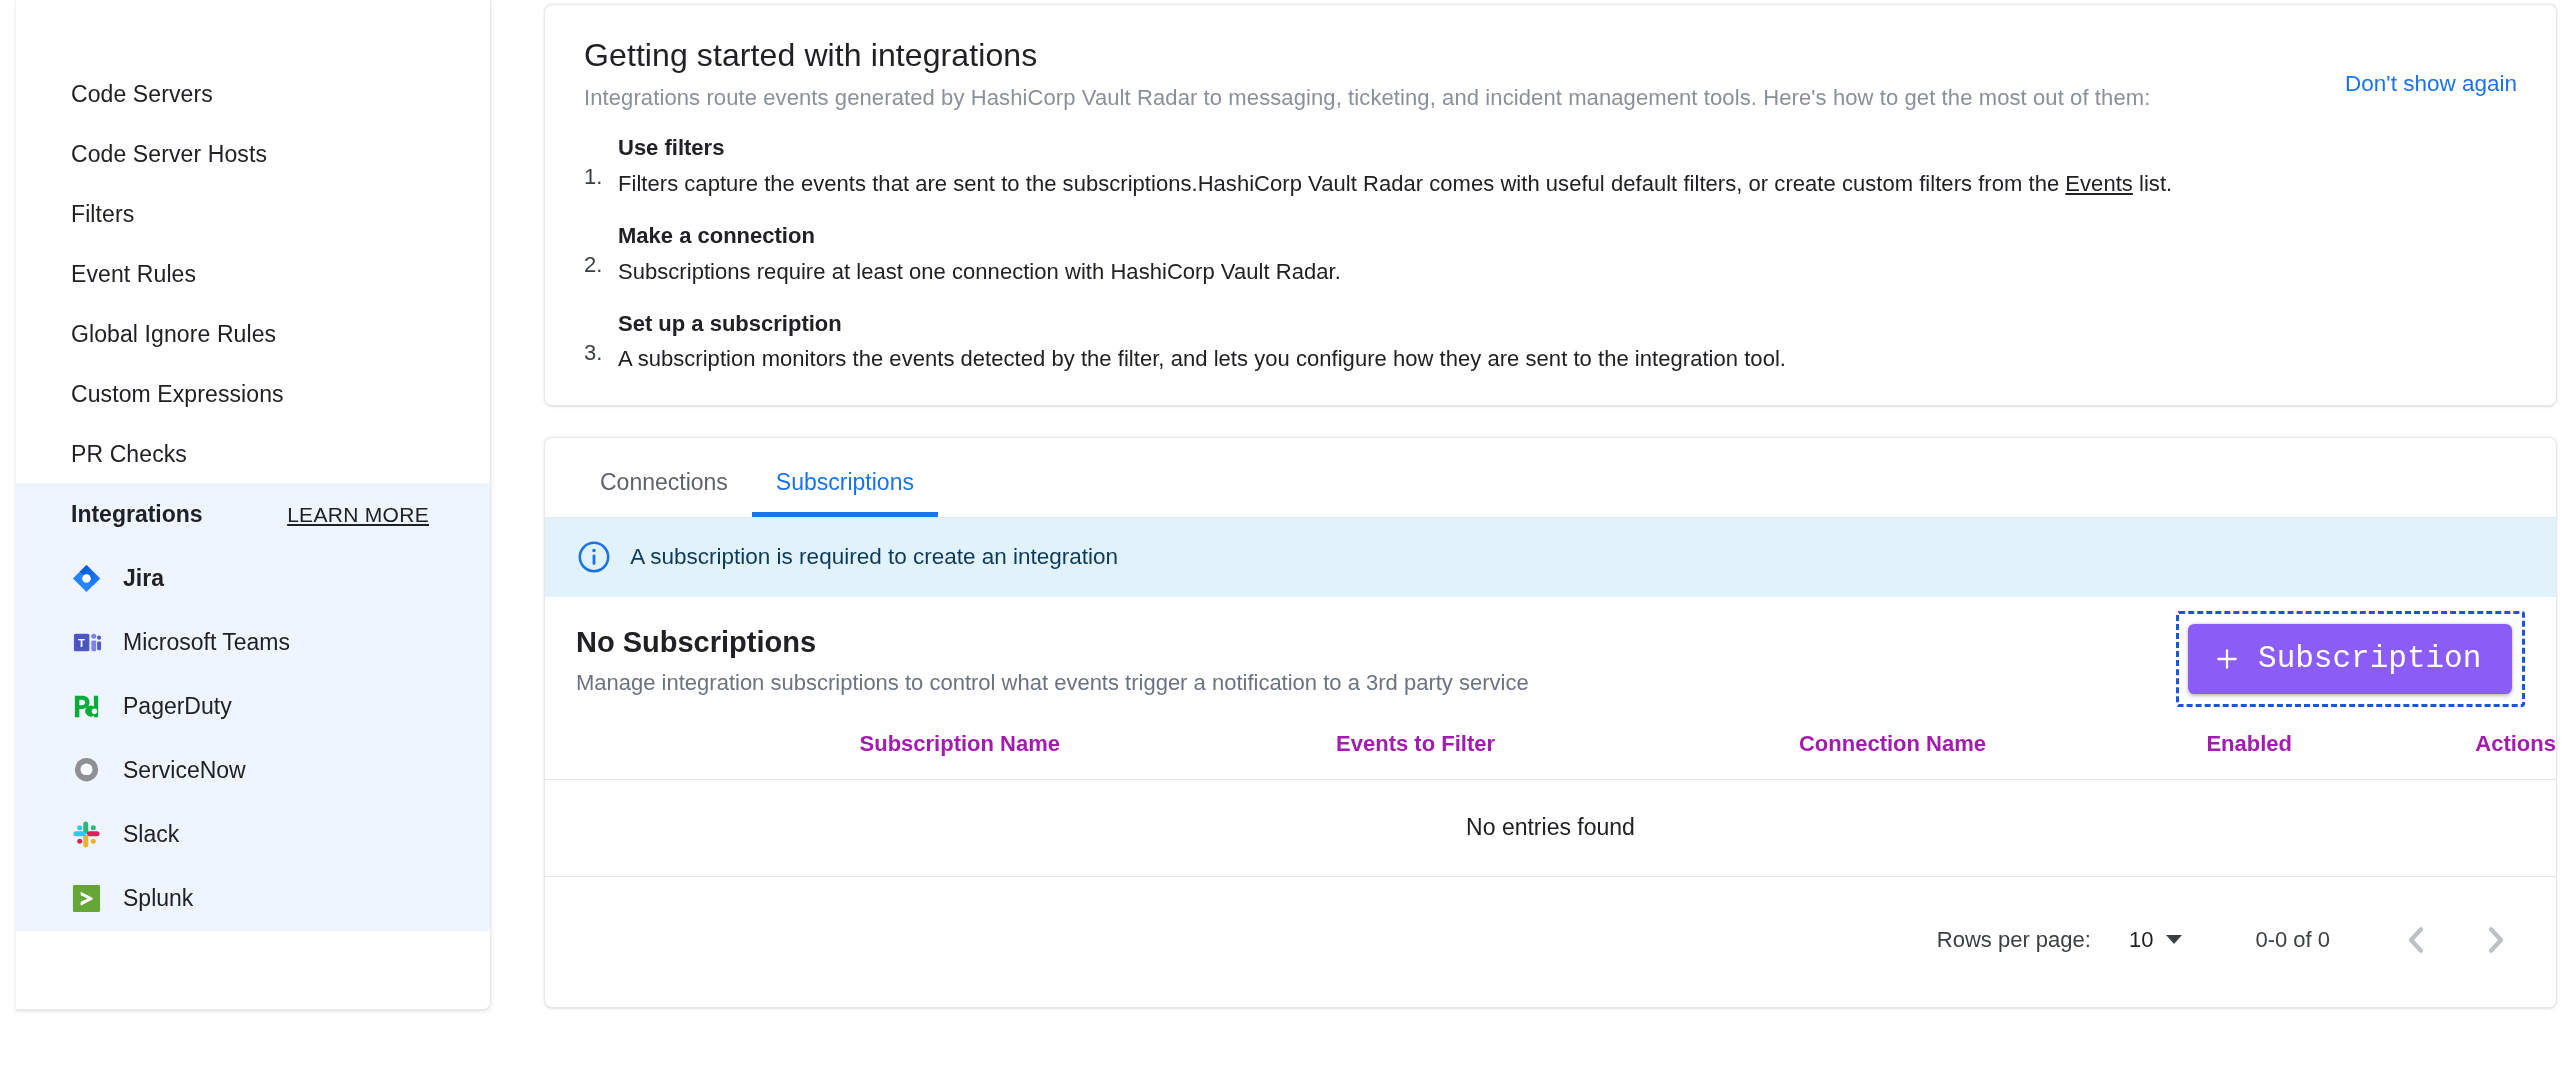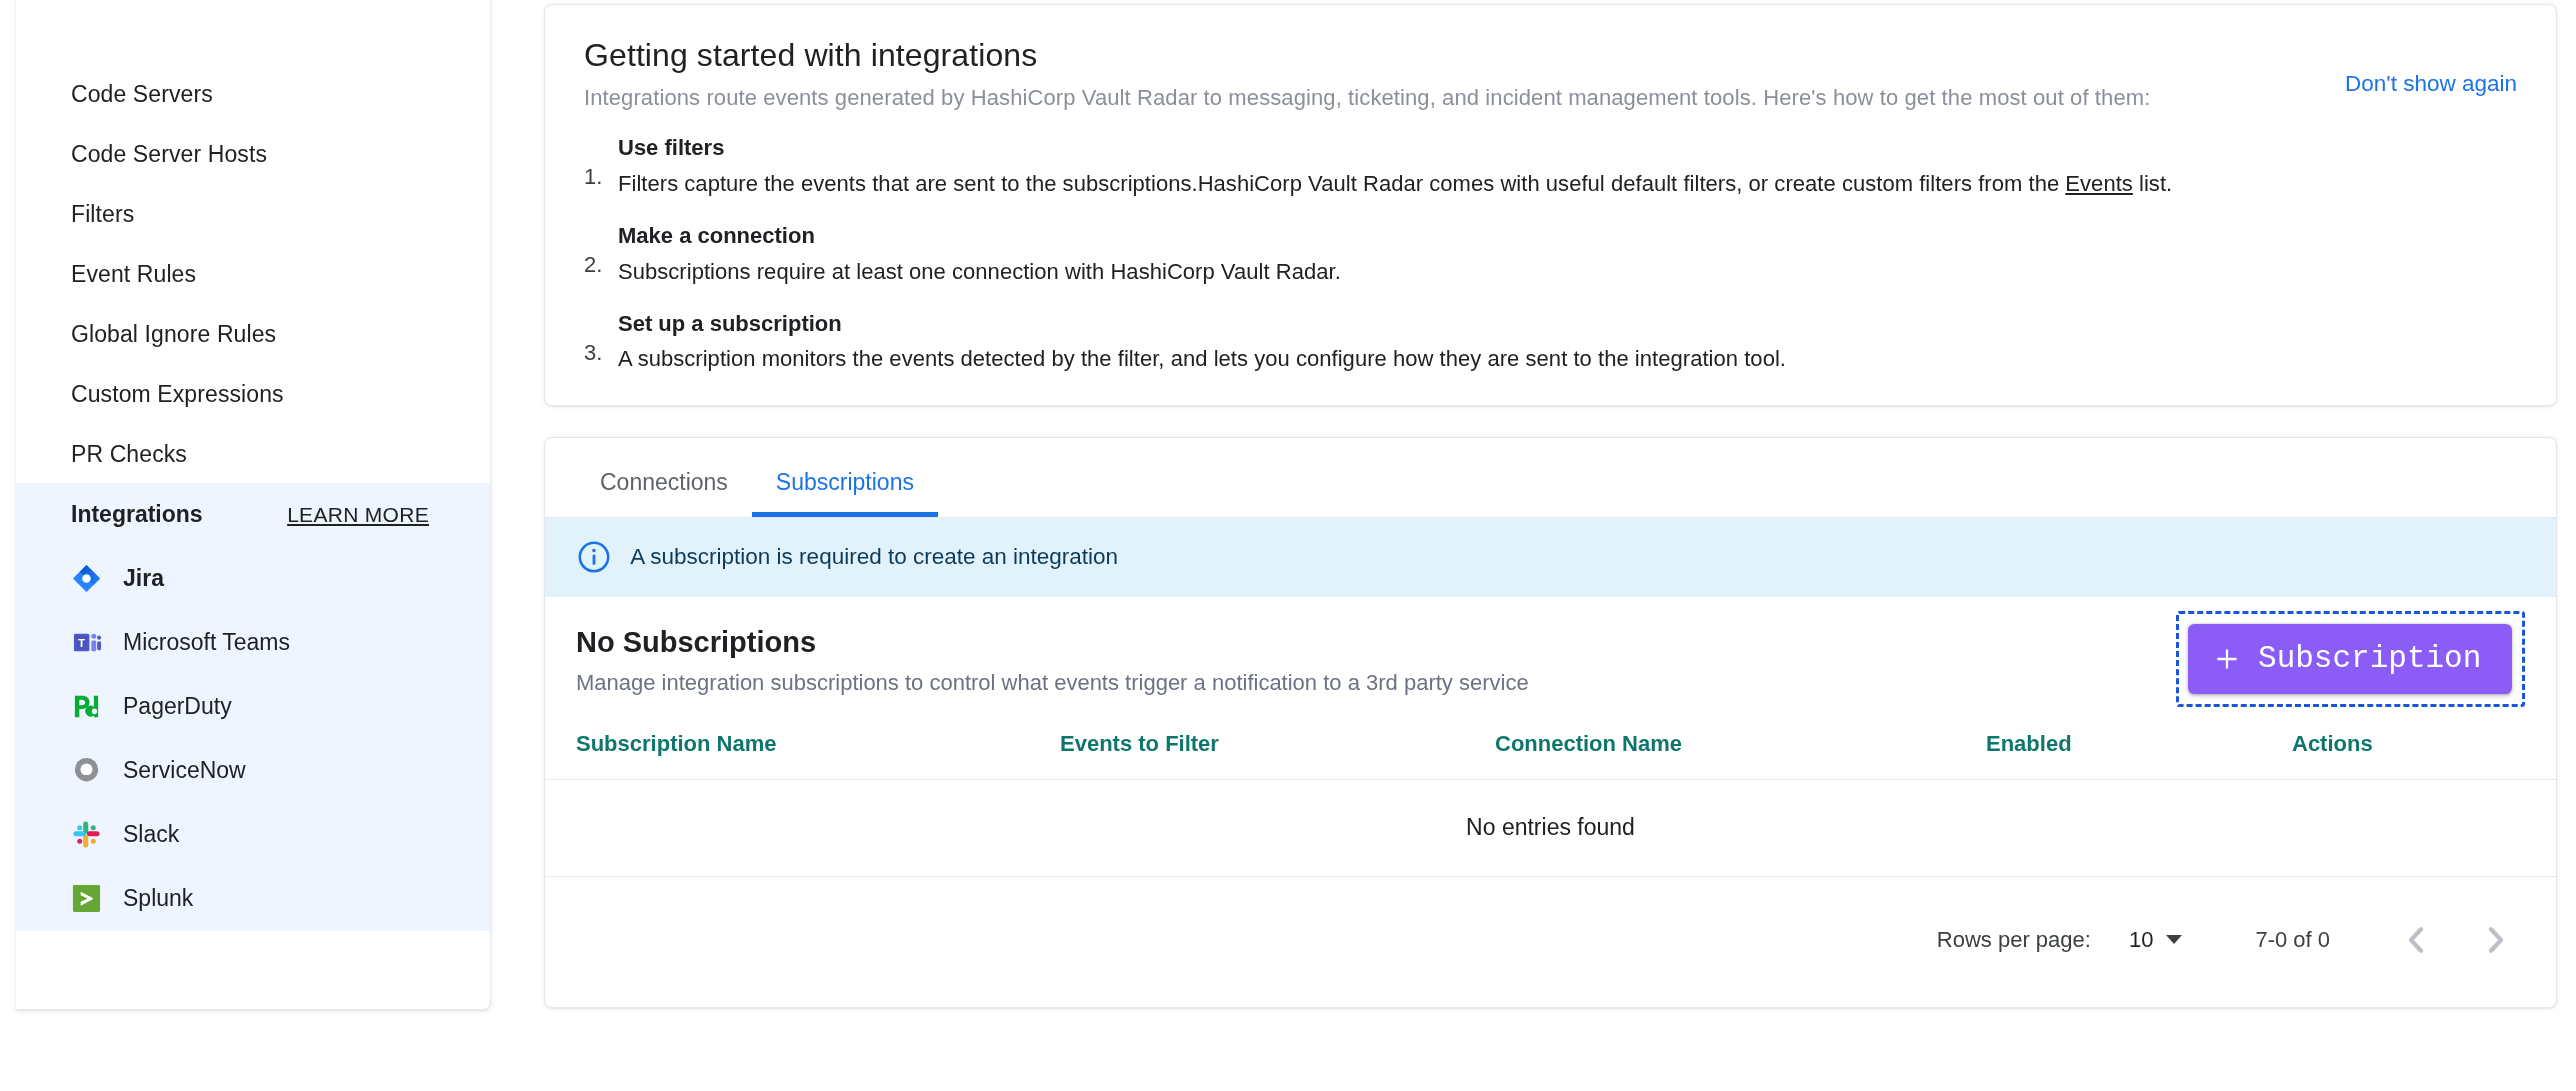--- a/index.html
+++ b/index.html
@@ -134,22 +134,22 @@
     padding: 17.7px 31px 17.7px 26px;
     font-size: 31px;
     font-family: Liberation Mono, monospace;
     cursor: pointer;
     box-shadow: 0 1.6px 4px rgba(60,64,67,.28), 0 0.8px 2.4px rgba(60,64,67,.18);
   }
   .plus-icon { width: 26px; height: 26px; display: block; }
 
   .tbl { width: 100%; border-collapse: collapse; }
   .tbl th {
-    text-align: left;
-    font-size: 22px; font-weight: 700; color: #0f766e;
+    text-align: right;
+    font-size: 22px; font-weight: 700; color: #a21caf;
     padding: 8px 0 22.5px 0;
     border-bottom: 0.8px solid #e6e8eb;
   }
   .tbl th.c1 { padding-left: 31px; width: 515px; }
   .tbl th.c2 { width: 435px; }
   .tbl th.c3 { width: 491px; }
   .tbl th.c4 { width: 306px; }
   .tbl th.c5 { }
   .tbl td.empty {
     text-align: center;
@@ -389,21 +389,21 @@
           </tr>
         </tbody>
       </table>
 
       <div class="pager">
         <span class="pager-label">Rows per page:</span>
         <span class="rpp">
           <span class="rpp-val">10</span>
           <span class="caret"></span>
         </span>
-        <span class="range">7-0 of 0</span>
+        <span class="range">0-0 of 0</span>
         <span class="nav-arrow first">
           <svg viewBox="0 0 24 24" width="32" height="32">
               <path class="chev" d="M15 4 L7.5 12 L15 20"></path>
             </svg>
         </span>
         <span class="nav-arrow">
           <svg viewBox="0 0 24 24" width="32" height="32">
               <path class="chev" d="M9 4 L16.5 12 L9 20"></path>
             </svg>
         </span>

